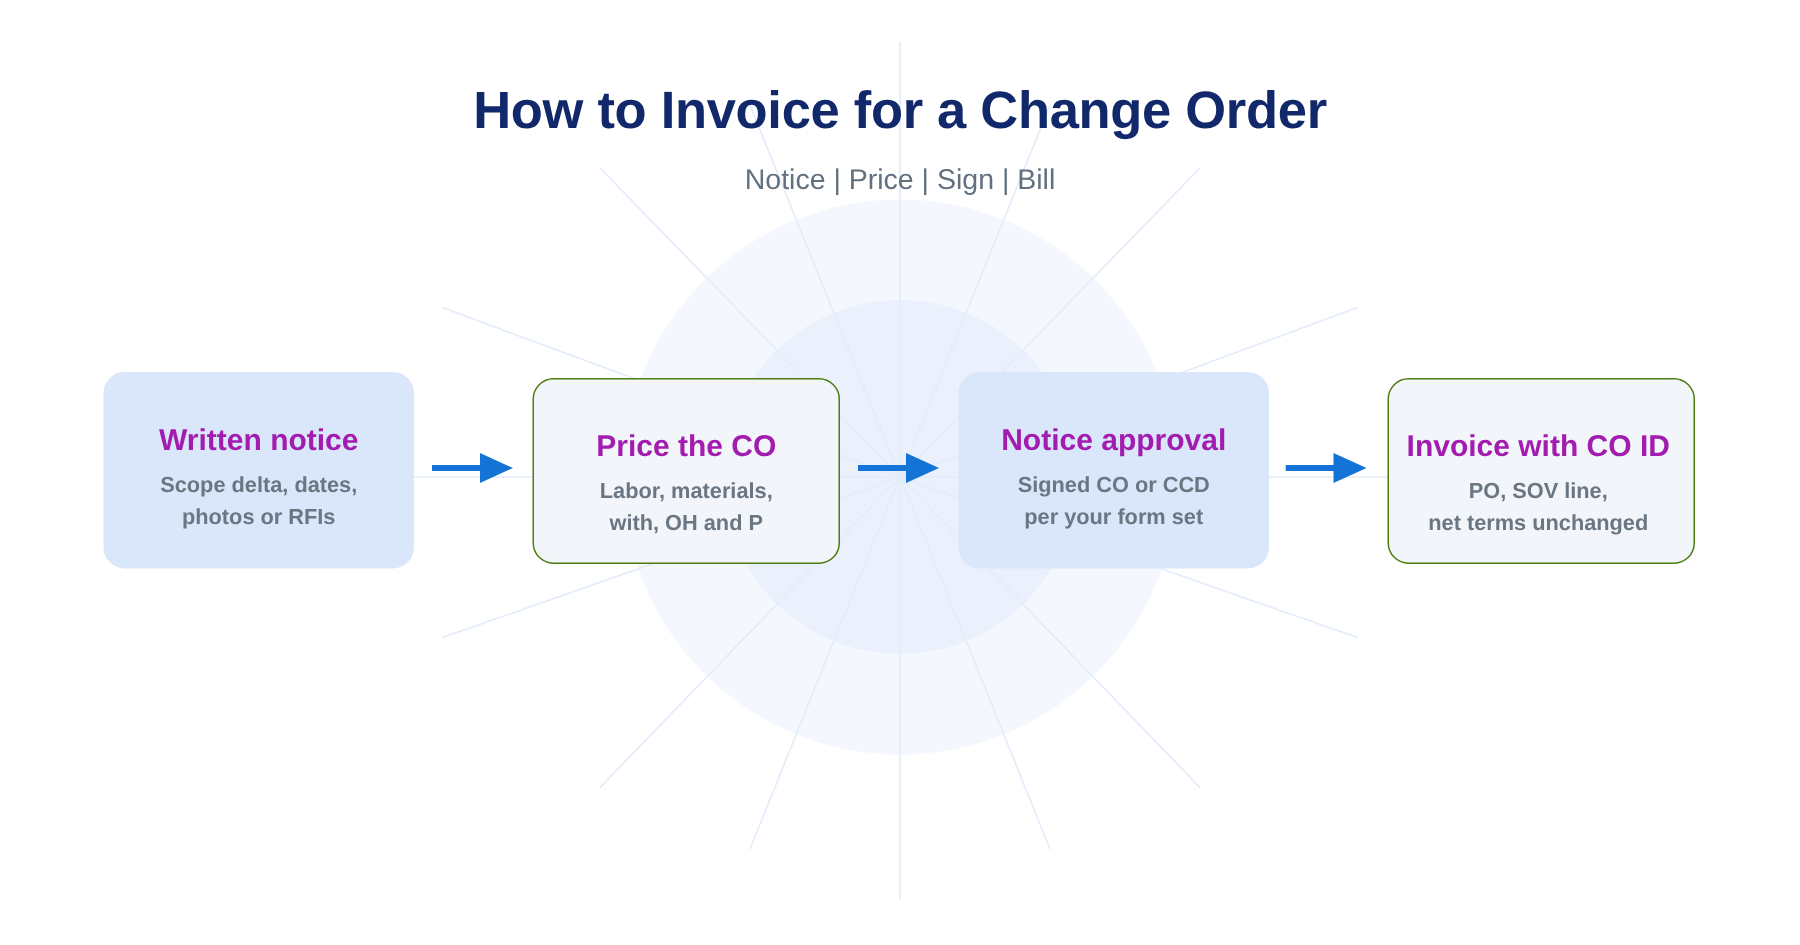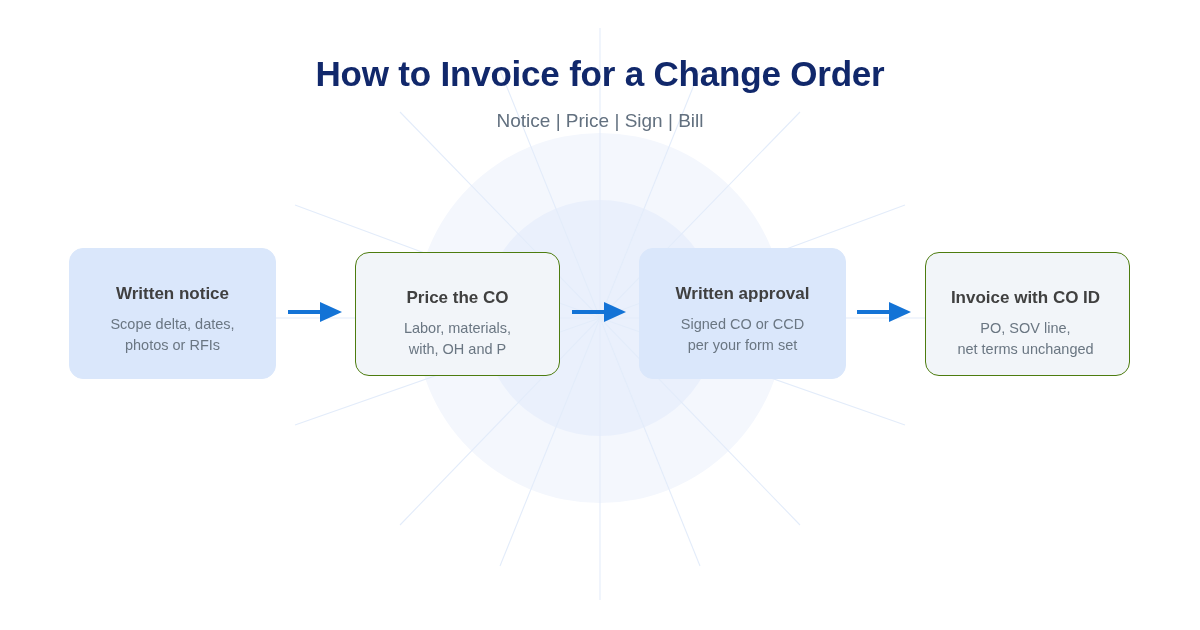--- a/index.html
+++ b/index.html
@@ -79,31 +79,32 @@
   }
   .card.blue {
     background: #dae7fb;
     border: 1px solid #dae7fb;
   }
   .card.gray {
     background: #f2f5f9;
     border: 1px solid #4d7c0f;
   }
   .card-title {
-    font-size: 17px;
+    font-size: 20px;
     font-weight: bold;
-    color: #404040;
+    color: #a21caf;
     line-height: 22px;
     margin: 0 0 9px 0;
   }
   .card-desc {
     font-size: 14.5px;
     color: #6a7682;
     line-height: 21px;
     margin: 0;
+    font-weight: bold;
   }
 
   .card-1 { left: 69px;  top: 248px; width: 207px; height: 131px; }
   .card-2 { left: 355px; top: 252px; width: 205px; height: 124px; }
   .card-3 { left: 639px; top: 248px; width: 207px; height: 131px; }
   .card-4 { left: 925px; top: 252px; width: 205px; height: 124px; padding-left: 10px; }
 
   
   .arrow {
     position: absolute;
@@ -174,21 +175,21 @@
     </div>
 
     <div class="arrow arrow-2">
       <svg width="56" height="30" viewBox="0 0 56 30">
         <rect x="0" y="13" width="36" height="4" fill="#1373d6"></rect>
         <polygon points="32,5 54,15 32,25" fill="#1373d6"></polygon>
       </svg>
     </div>
 
     <div class="card blue card-3">
-      <p class="card-title">Written approval</p>
+      <p class="card-title">Notice approval</p>
       <p class="card-desc">Signed CO or CCD</p>
       <p class="card-desc">per your form set</p>
     </div>
 
     <div class="arrow arrow-3">
       <svg width="56" height="30" viewBox="0 0 56 30">
         <rect x="0" y="13" width="36" height="4" fill="#1373d6"></rect>
         <polygon points="32,5 54,15 32,25" fill="#1373d6"></polygon>
       </svg>
     </div>

